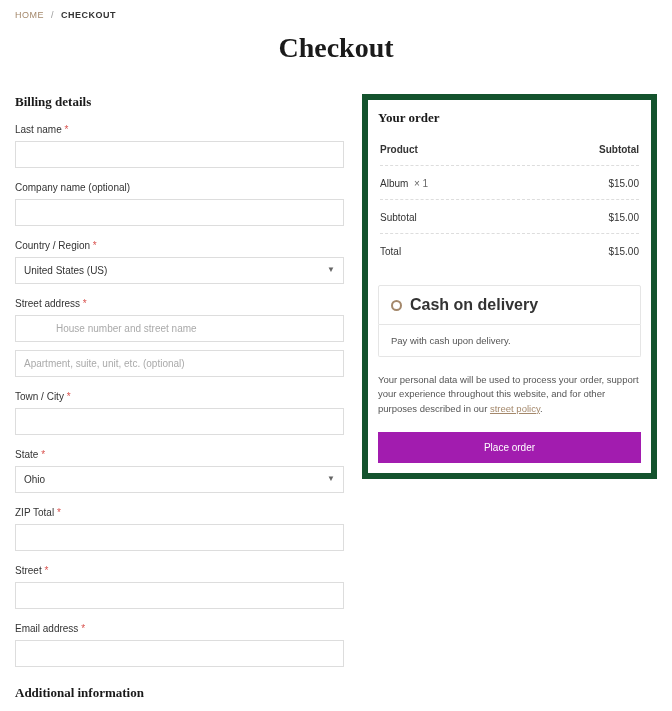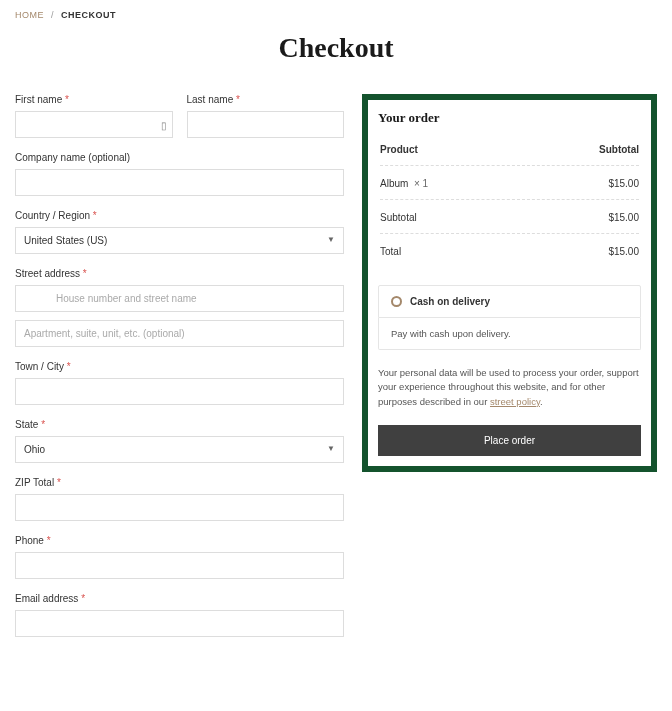--- a/index.html
+++ b/index.html
@@ -26,51 +26,45 @@
 .input-wrap{position:relative}
 .order-box{border:6px solid #14532d;padding:10px}
 .order-box h3{margin-bottom:16px}
 .order-table{width:100%;font-size:10px}
 .order-table th{text-align:left;font-weight:700;padding:0 0 10px;border-bottom:1px dashed #ddd}
 .order-table th:last-child,.order-table td:last-child{text-align:right}
 .order-table td{padding:10px 0;border-bottom:1px dashed #ddd}
 .order-table tr:last-child td{border-bottom:none;font-weight:400}
 .mult{color:#666}
 .payment{margin-top:16px}
-.pay-head{border:1px solid #e5e5e5;padding:10px 12px;display:flex;align-items:center;gap:8px;font-size:10px;font-weight:700;border-radius:2px 2px 0 0}
+.pay-head{border:1px solid #e5e5e5;padding:10px 12px;display:flex;align-items:center;gap:8px;font-size:16px;font-weight:700;border-radius:2px 2px 0 0}
 .radio{width:11px;height:11px;border:2px solid #a4886b;border-radius:50%;display:inline-block}
 .pay-body{border:1px solid #e5e5e5;border-top:none;padding:10px 12px;font-size:9.5px;color:#555;border-radius:0 0 2px 2px}
 .privacy{font-size:9.5px;color:#555;line-height:1.5;margin:16px 0}
 .privacy a{color:#a4886b;text-decoration:underline}
-.btn{width:100%;background:#404040;color:#fff;border:none;padding:10px;font-size:10px;cursor:pointer;font-family:inherit}
+.btn{width:100%;background:#a21caf;color:#fff;border:none;padding:10px;font-size:10px;cursor:pointer;font-family:inherit}
 .addl{margin-top:18px}
 </style>
 </head>
 <body>
 
 <div class="container">
   <div class="breadcrumb">
     <a href="#">HOME</a>
     <span class="sep">/</span>
     <strong>CHECKOUT</strong>
   </div>
 
   <h1>Checkout</h1>
 
   <div class="layout">
     <div class="col-left">
+      <h3>Billing details</h3>
 
       <div class="row">
-        <div class="field">
-          <label><span>First name</span> <span class="req">*</span></label>
-          <div class="input-wrap">
-            <input type="text" style="">
-            <span class="contact-icon">▯</span>
-          </div>
-        </div>
         <div class="field">
           <label><span>Last name</span> <span class="req">*</span></label>
           <input type="text" style="">
         </div>
       </div>
 
       <div class="field">
         <label>Company name (optional)</label>
         <input type="text" style="">
       </div>
@@ -101,29 +95,33 @@
           <span class="arrow">▼</span>
         </div>
       </div>
 
       <div class="field">
         <label><span>ZIP Total</span> <span class="req">*</span></label>
         <input type="text" style="">
       </div>
 
       <div class="field">
-        <label><span>Phone</span> <span class="req">*</span></label>
+        <label><span>Street</span> <span class="req">*</span></label>
         <input type="tel" style="">
       </div>
 
       <div class="field">
         <label><span>Email address</span> <span class="req">*</span></label>
         <input type="email" style="">
       </div>
 
+      <div class="addl">
+        <h3>Additional information</h3>
+
+      </div>
     </div>
 
     <div class="col-right">
       <div class="order-box">
         <h3>Your order</h3>
         <table class="order-table">
           <thead>
             <tr>
               <th>Product</th>
               <th>Subtotal</th>

